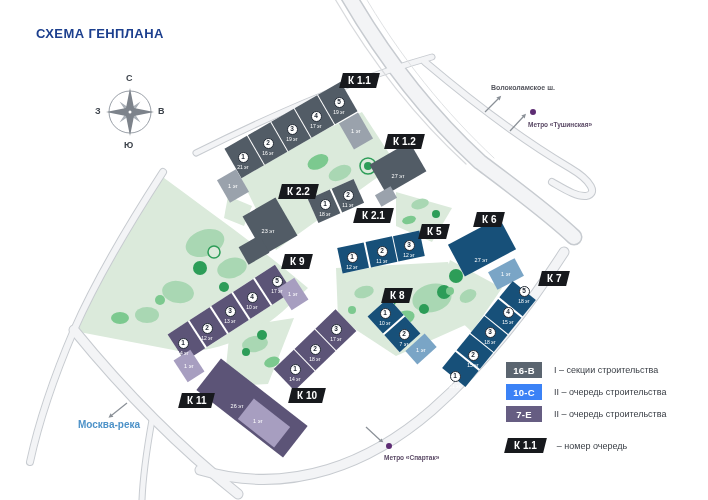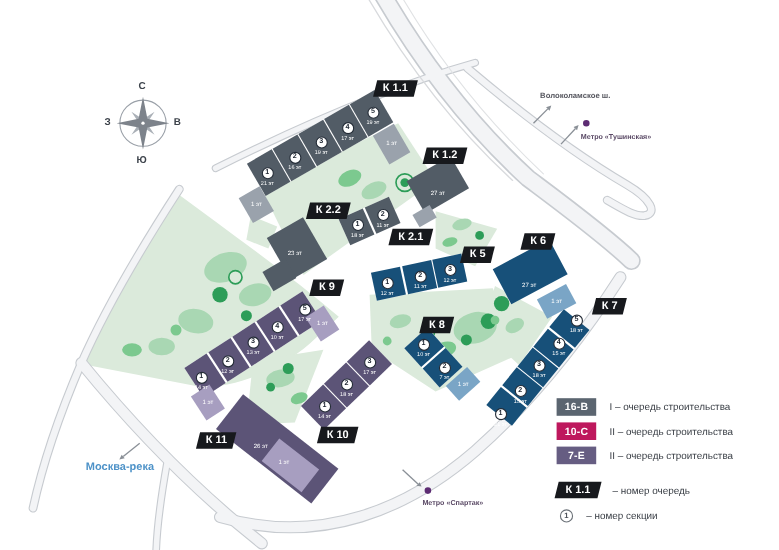--- a/index.html
+++ b/index.html
@@ -43,21 +43,21 @@
   .metro-icon{width:6px;height:6px;border:3px solid #5d2c73;border-radius:50%;background:#fff}
   .metro-label{font-size:6.5px;font-weight:bold;color:#5b4a66;white-space:nowrap}
   .hw-label{font-size:7px;font-weight:bold;color:#55565e;white-space:nowrap}
   .river-label{font-size:10px;font-weight:bold;color:#4d92c8;white-space:nowrap}
 
   
   #legend{position:absolute;left:506px;top:362px;z-index:6;display:flex;flex-direction:column;gap:6px}
   .lg-row{display:flex;align-items:center;gap:12px}
   .lg-swatch{width:36px;height:16px;display:flex;align-items:center;justify-content:center;
              color:#fff;font-size:9.5px;font-weight:bold;letter-spacing:.2px}
-  .sw-gray{background:#5b6570}.sw-blue{background:#be185d}.sw-purple{background:#665d82}
+  .sw-gray{background:#5b6570}.sw-blue{background:#3b82f6}.sw-purple{background:#665d82}
   .lg-desc{font-size:9px;color:#383d44;white-space:nowrap}
   .lg-tag{background:#17191d;transform:skewX(-14deg);padding:2px 8px;display:inline-block}
   .lg-tag>span{display:block;transform:skewX(14deg);color:#fff;font-weight:bold;font-size:10px;white-space:nowrap}
   .lg-circ{width:12px;height:12px;border-radius:50%;border:1px solid #6a7077;color:#4a4f57;
            font-size:7px;font-weight:bold;display:flex;align-items:center;justify-content:center;
            margin-left:3px}
   .row-korpus{margin-top:10px}
   .row-sec{margin-top:4px}
 </style>
 </head>
@@ -147,20 +147,21 @@
       <path d="M501.2,95.8 L499.6,100.6 L496.4,97.4 Z" stroke="none"></path>
       <path d="M510,131 L523,117" fill="none"></path>
       <path d="M526,113.7 L524.6,118.5 L521.4,115.5 Z" stroke="none"></path>
       <path d="M127,403 L112,415" fill="none"></path>
       <path d="M108.5,417.8 L110.6,413.3 L113.4,416.7 Z" stroke="none"></path>
       <path d="M366,427 L380,440" fill="none"></path>
       <path d="M383.3,442.2 L378.5,441.6 L381.5,438.4 Z" stroke="none"></path>
     </g>
   </svg>
 
+  <div id="title">СХЕМА ГЕНПЛАНА</div>
   <span class="compass-letter" style="left:126px;top:73px">С</span>
   <span class="compass-letter" style="left:158px;top:106px">В</span>
   <span class="compass-letter" style="left:95px;top:106px">З</span>
   <span class="compass-letter" style="left:124px;top:140px">Ю</span>
 
   <div class="bldg c-gray" style="left:224px;top:113px;width:134px;height:34px;transform:rotate(-30deg)">
     <div class="cell"></div>
       <div class="cell"></div>
       <div class="cell"></div>
       <div class="cell"></div>
@@ -380,35 +381,31 @@
   <div class="lm hw-label" style="left:491px;top:84px">Волоколамское ш.</div>
   <div class="lm metro-icon" style="left:530px;top:109px"></div>
   <div class="lm metro-label" style="left:528px;top:121px">Метро «Тушинская»</div>
   <div class="lm river-label" style="left:78px;top:419px">Москва-река</div>
   <div class="lm metro-icon" style="left:386px;top:443px"></div>
   <div class="lm metro-label" style="left:384px;top:454px">Метро «Спартак»</div>
 
   <div id="legend">
     <div class="lg-row">
       <span class="lg-swatch sw-gray">16-В</span>
-      <span class="lg-desc">I – очередь строительства</span>
+      <span class="lg-desc">I – секции строительства</span>
     </div>
     <div class="lg-row">
       <span class="lg-swatch sw-blue">10-С</span>
       <span class="lg-desc">II – очередь строительства</span>
     </div>
     <div class="lg-row">
       <span class="lg-swatch sw-purple">7-Е</span>
       <span class="lg-desc">II – очередь строительства</span>
     </div>
     <div class="lg-row row-korpus">
       <span class="lg-tag">
           <span>К 1.1</span>
         </span>
       <span class="lg-desc">– номер очередь</span>
     </div>
-    <div class="lg-row row-sec">
-      <span class="lg-circ">1</span>
-      <span class="lg-desc">– номер секции</span>
-    </div>
   </div>
 
 </div>
 
 </body></html>

